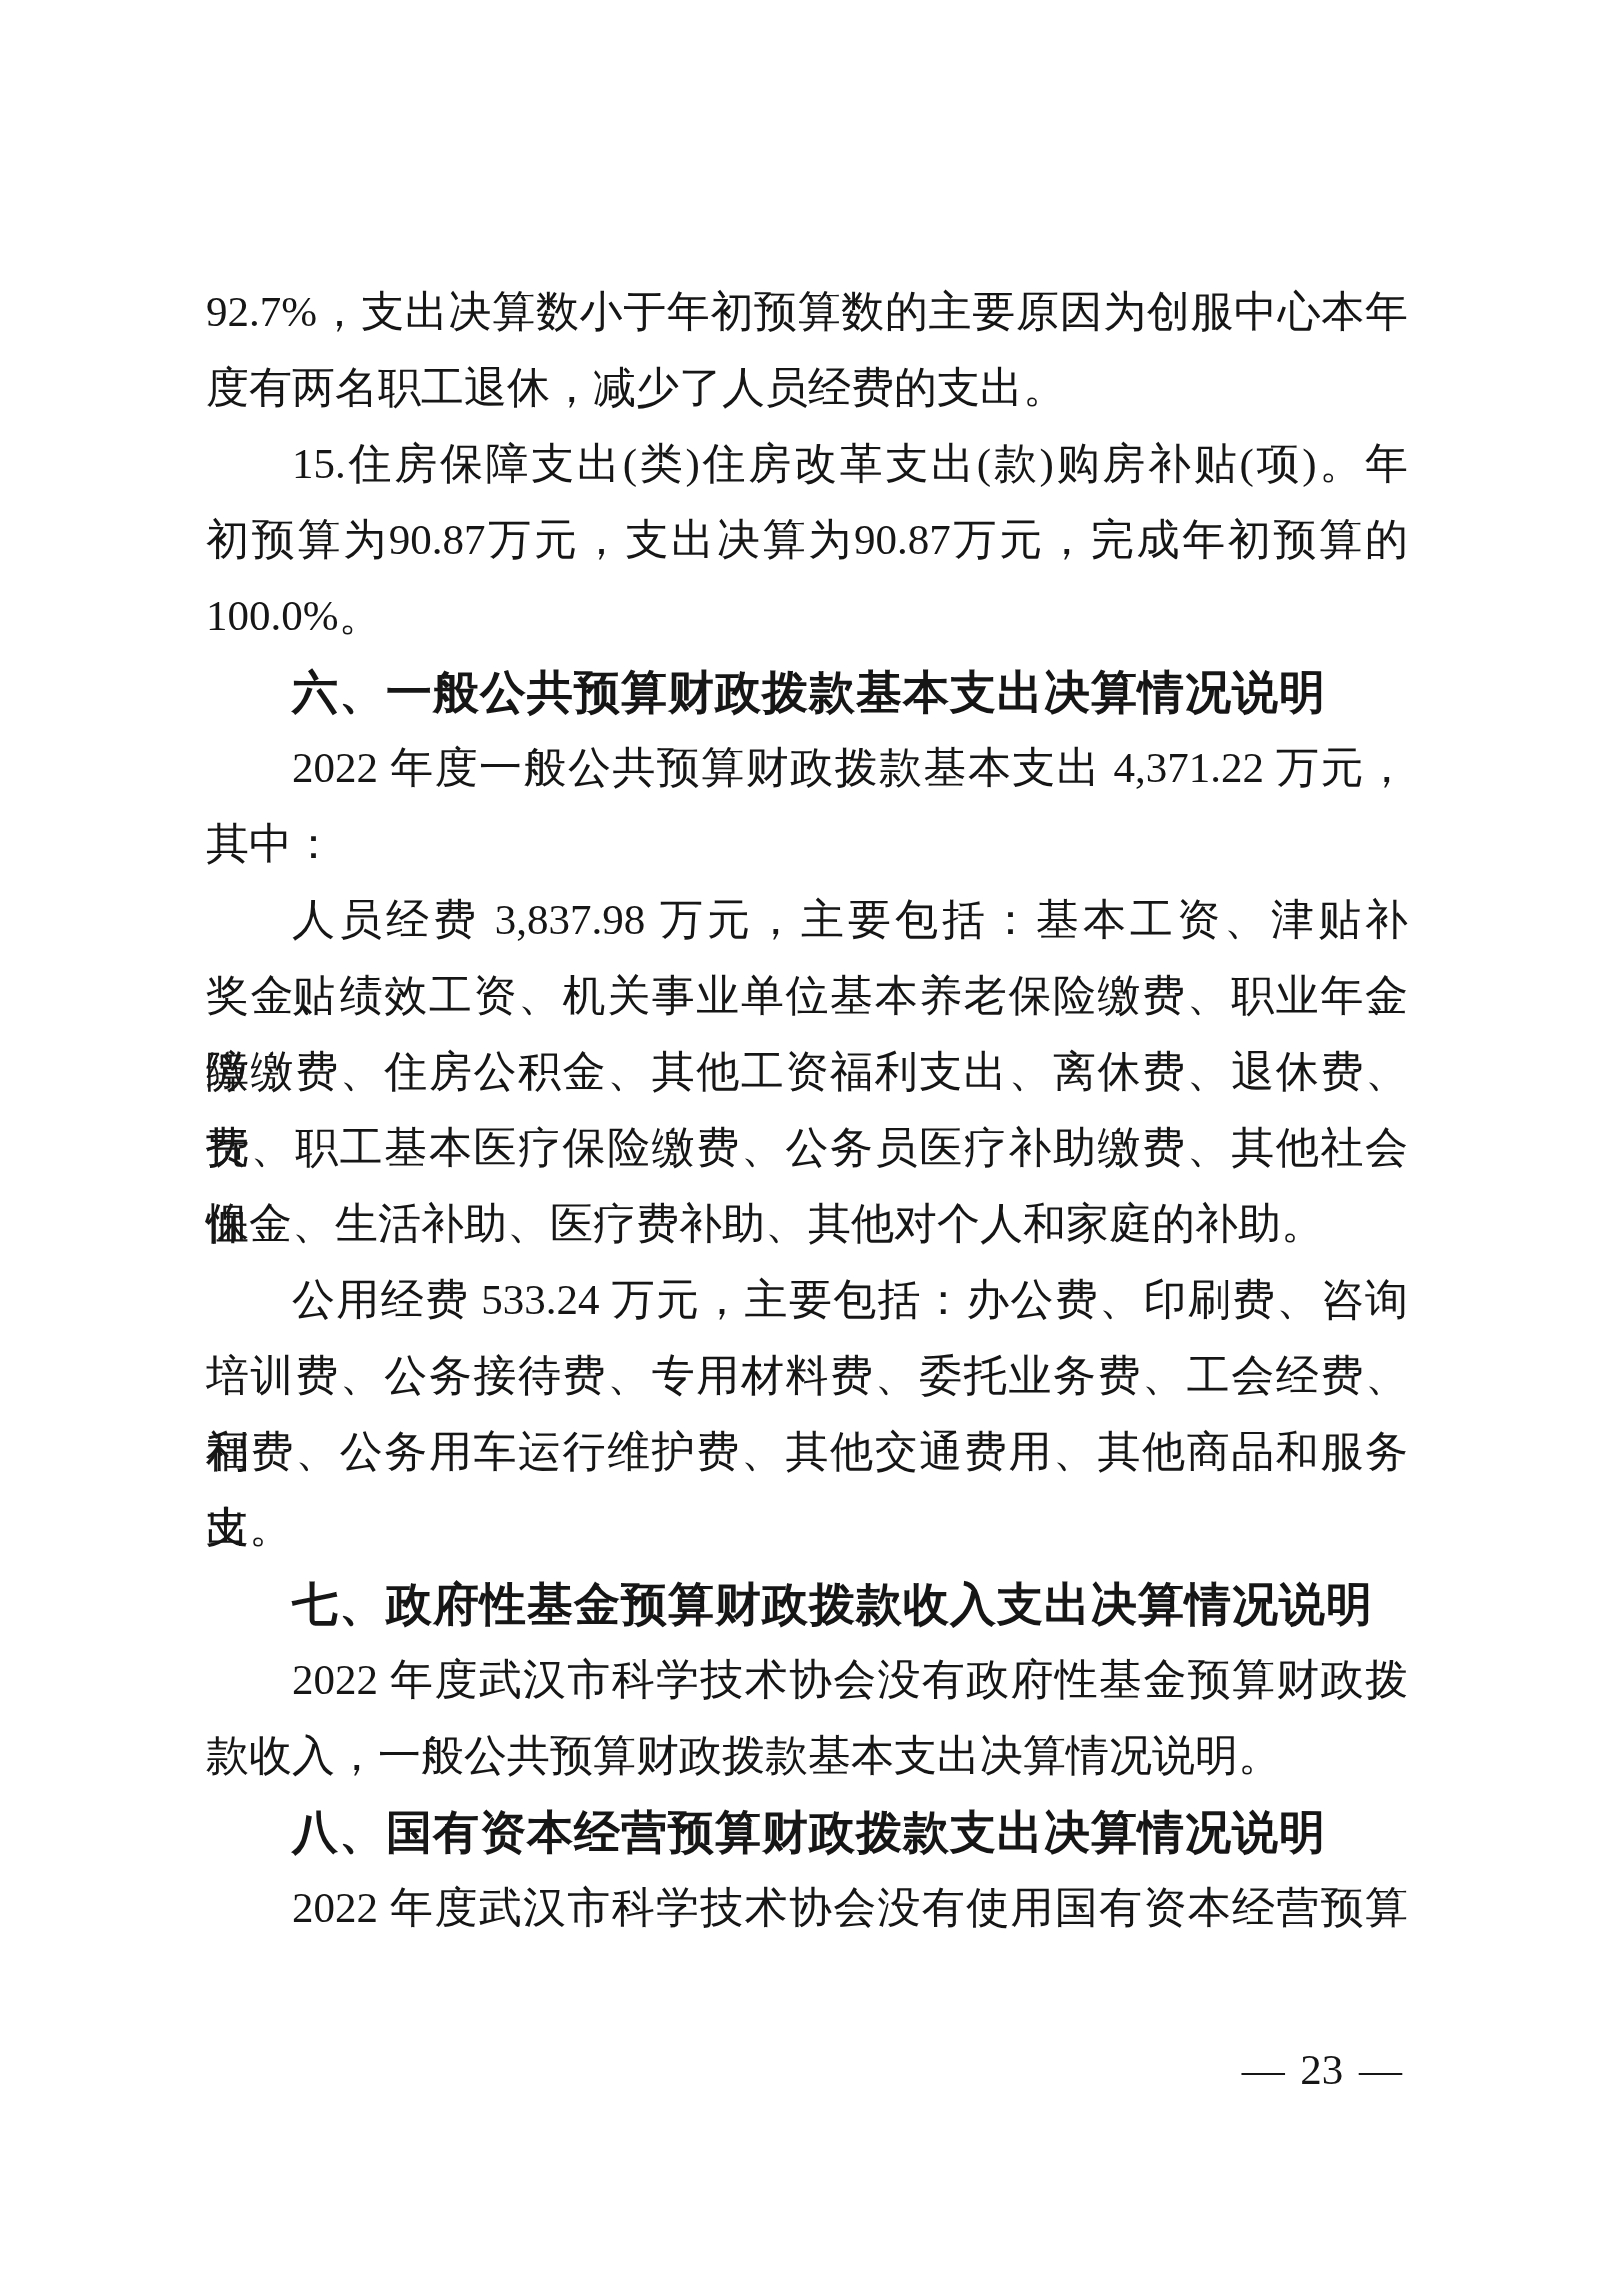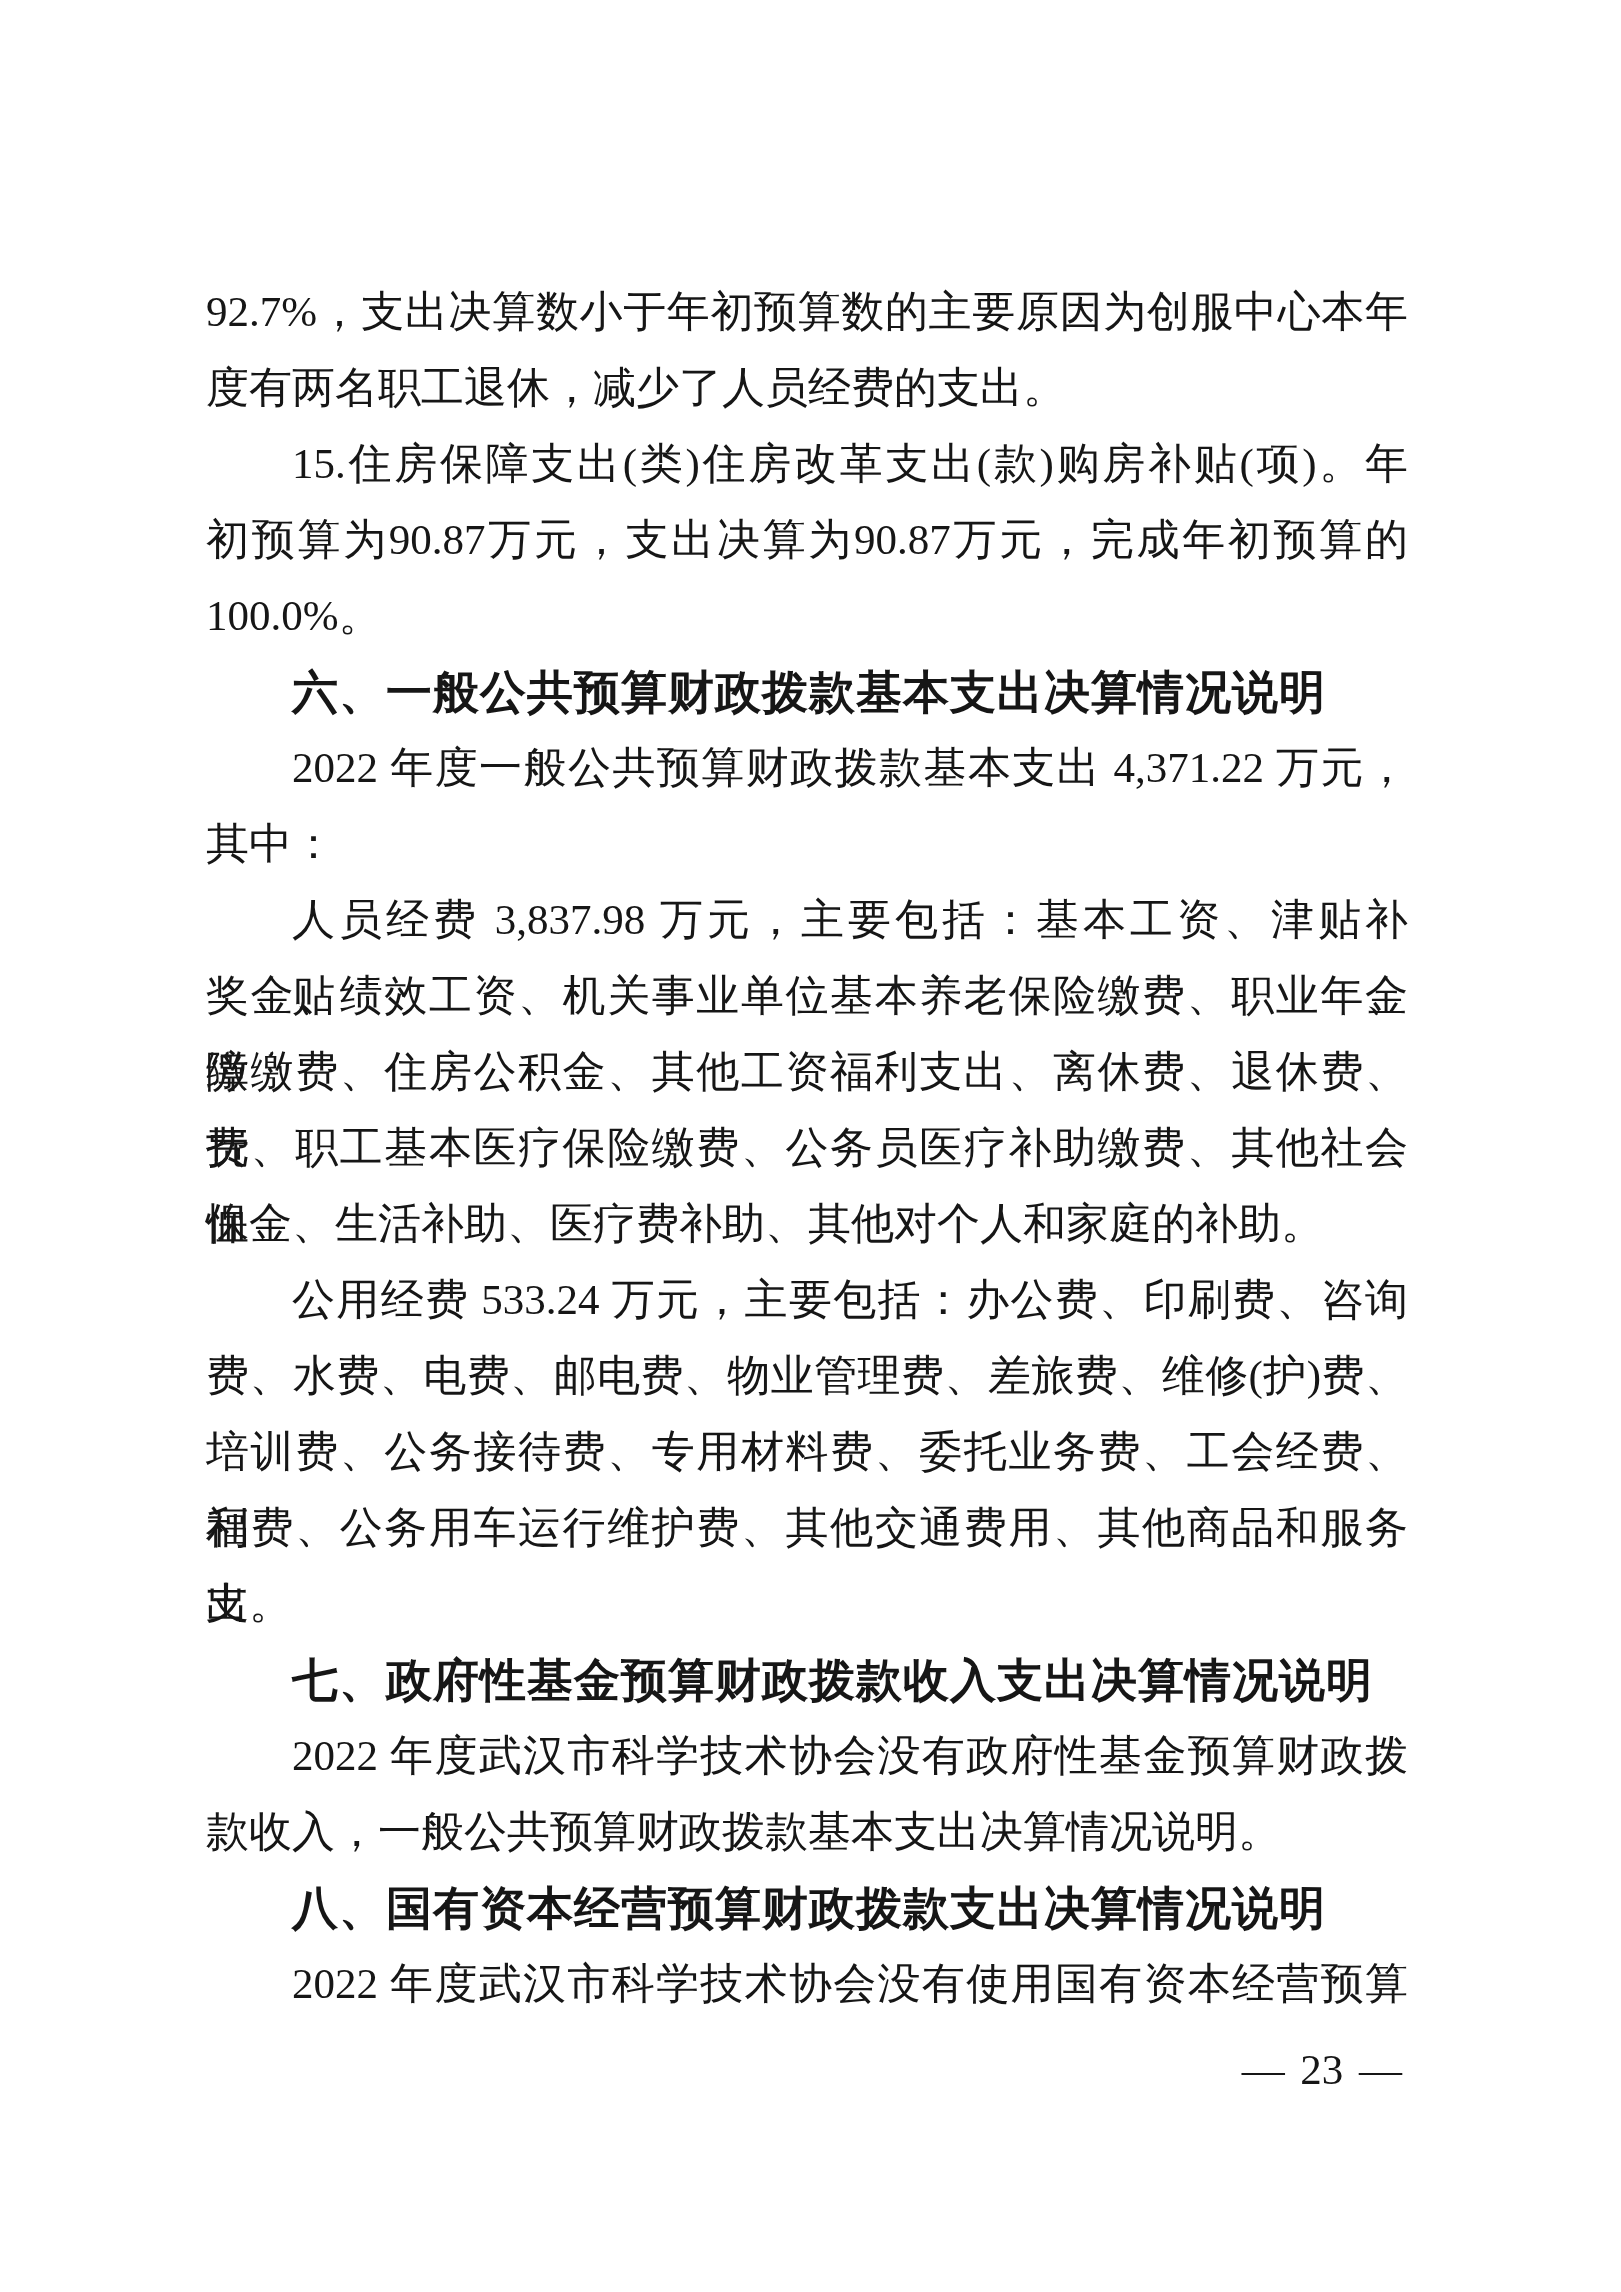--- a/index.html
+++ b/index.html
@@ -73,21 +73,20 @@
       <div class="line body">100.0%。</div>
       <div class="line heading indent">六、一般公共预算财政拨款基本支出决算情况说明</div>
       <div class="line body indent fill">2022 年度一般公共预算财政拨款基本支出 4,371.22 万元，</div>
       <div class="line body">其中：</div>
       <div class="line body indent fill">人员经费 3,837.98 万元，主要包括：基本工资、津贴补贴、</div>
       <div class="line body fill">奖金、绩效工资、机关事业单位基本养老保险缴费、职业年金缴</div>
       <div class="line body fill">障缴费、住房公积金、其他工资福利支出、离休费、退休费、抚</div>
       <div class="line body fill">费、职工基本医疗保险缴费、公务员医疗补助缴费、其他社会保</div>
       <div class="line body">恤金、生活补助、医疗费补助、其他对个人和家庭的补助。</div>
       <div class="line body indent fill">公用经费 533.24 万元，主要包括：办公费、印刷费、咨询</div>
-      <div class="line body fill">费、水费、电费、邮电费、物业管理费、差旅费、维修(护)费、</div>
       <div class="line body fill">培训费、公务接待费、专用材料费、委托业务费、工会经费、福</div>
       <div class="line body fill">利费、公务用车运行维护费、其他交通费用、其他商品和服务支</div>
       <div class="line body">出。</div>
       <div class="line heading indent">七、政府性基金预算财政拨款收入支出决算情况说明</div>
       <div class="line body indent fill">2022 年度武汉市科学技术协会没有政府性基金预算财政拨</div>
       <div class="line body">款收入，一般公共预算财政拨款基本支出决算情况说明。</div>
       <div class="line heading indent">八、国有资本经营预算财政拨款支出决算情况说明</div>
       <div class="line body indent fill">2022 年度武汉市科学技术协会没有使用国有资本经营预算</div>
     </div>
   <div class="footer">

